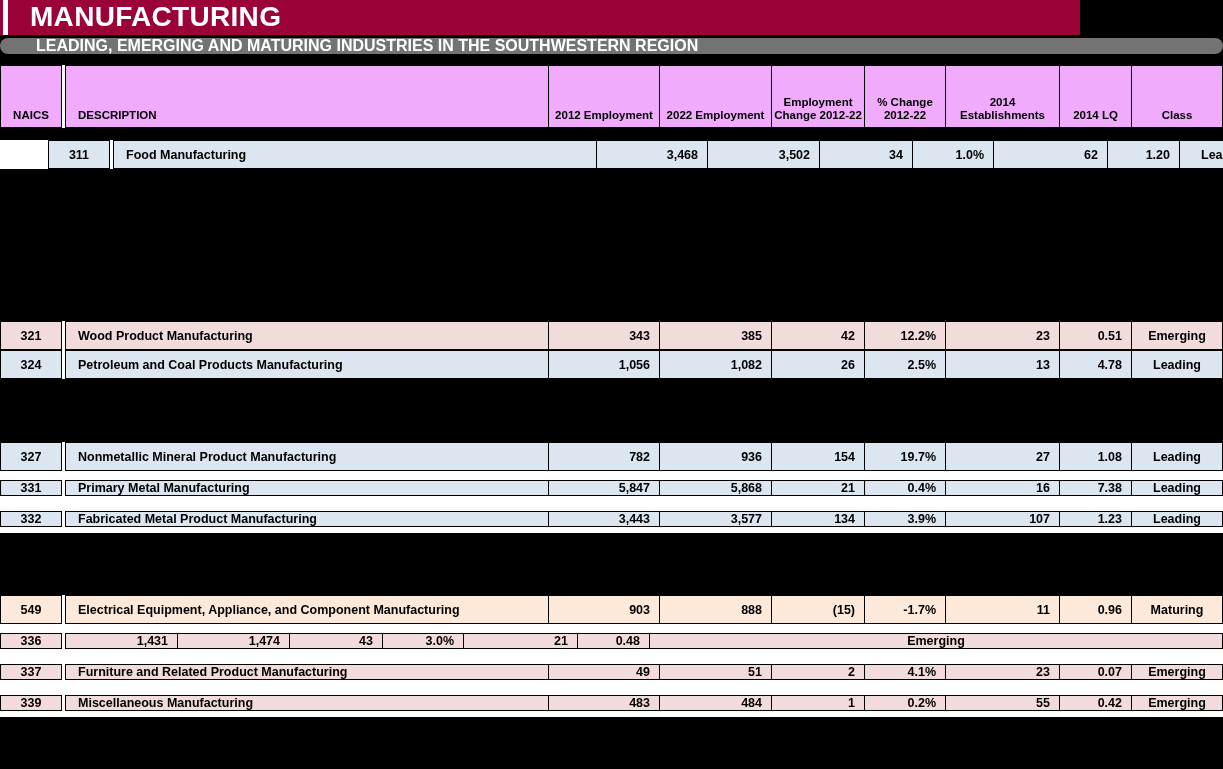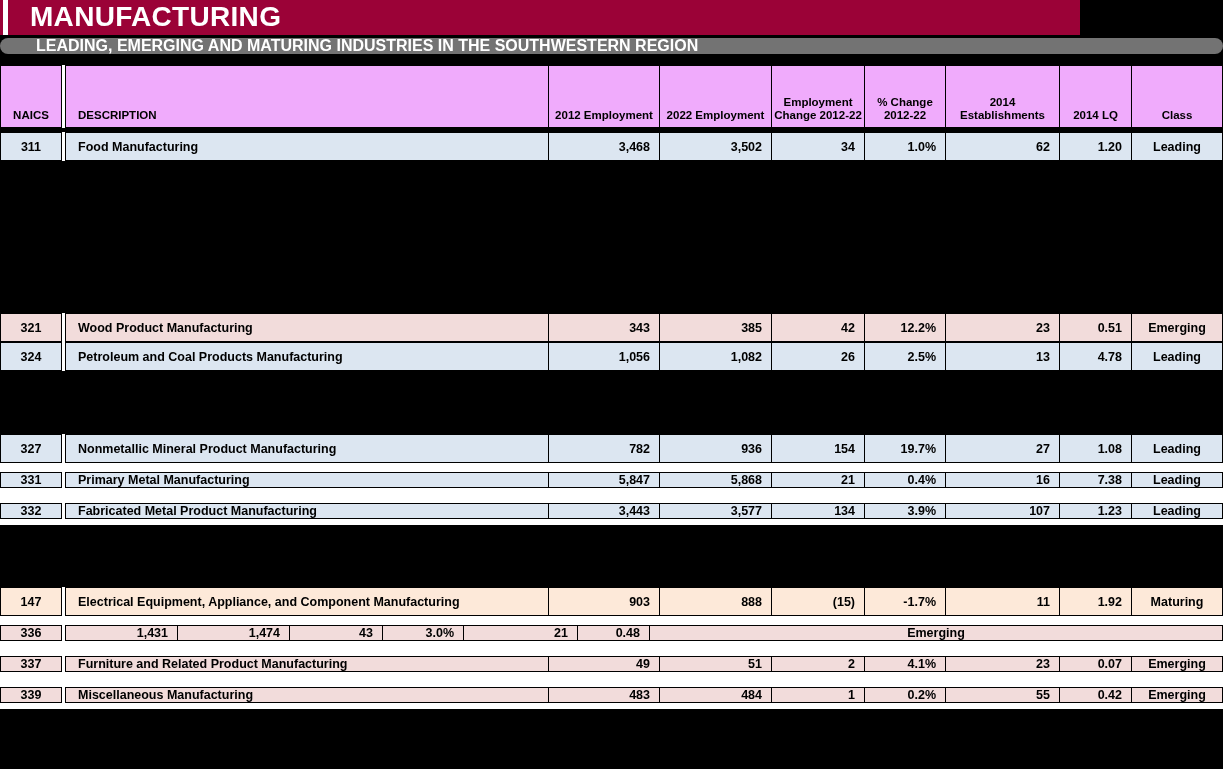--- a/index.html
+++ b/index.html
@@ -31,21 +31,21 @@
   }
   .subtitle-text {
     position:absolute; left:36px; top:50%; transform:translateY(-50%);
     color:#fff; font-size:16px; font-weight:bold; white-space:nowrap;
   }
 
   
   .table-area { position:absolute; left:0; top:65px; width:1223px; }
 
   .row-group { background:#fff; }
-  .group-0 { margin-top:4px; }
+  .group-0 { margin-top:12px;padding-left:48px; }
   .group-1 { margin-top:152px; }
   .group-2 { }
   .group-3 { margin-top:63px; }
   .group-4 { margin-top:62px; }
 
   .header-row, .data-row { display:flex; width:1223px; }
   .header-row { height:63px; }
   .data-row { height:29px; }
   .data-row + .data-row { margin-top:2px;align-items:center; }
 
@@ -210,30 +210,30 @@
       <div class="cell cell-bg c-chg num">134</div>
       <div class="cell cell-bg c-pct num">3.9%</div>
       <div class="cell cell-bg c-est num">107</div>
       <div class="cell cell-bg c-lq num">1.23</div>
       <div class="cell cell-bg c-class">Leading</div>
     </div>
   </div>
       </div>
       <div class="row-group group-4">
         <div class="data-row class-maturing">
-    <div class="naics-cell cell-bg">147</div>
+    <div class="naics-cell cell-bg">549</div>
     <div class="col-gap"></div>
     <div class="main-box">
       <div class="cell cell-bg c-desc">Electrical Equipment, Appliance, and Component Manufacturing</div>
       <div class="cell cell-bg c-e12 num">903</div>
       <div class="cell cell-bg c-e22 num">888</div>
       <div class="cell cell-bg c-chg num">(15)</div>
       <div class="cell cell-bg c-pct num">-1.7%</div>
       <div class="cell cell-bg c-est num">11</div>
-      <div class="cell cell-bg c-lq num">1.92</div>
+      <div class="cell cell-bg c-lq num">0.96</div>
       <div class="cell cell-bg c-class">Maturing</div>
     </div>
   </div>
         <div class="data-row class-emerging">
     <div class="naics-cell cell-bg">336</div>
     <div class="col-gap"></div>
     <div class="main-box">
       <div class="cell cell-bg c-e12 num">1,431</div>
       <div class="cell cell-bg c-e22 num">1,474</div>
       <div class="cell cell-bg c-chg num">43</div>

